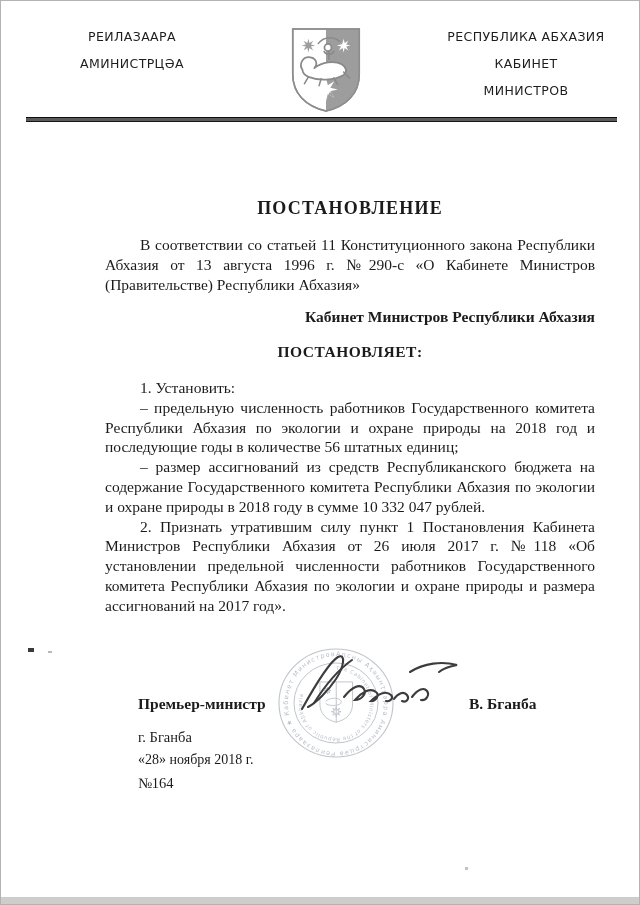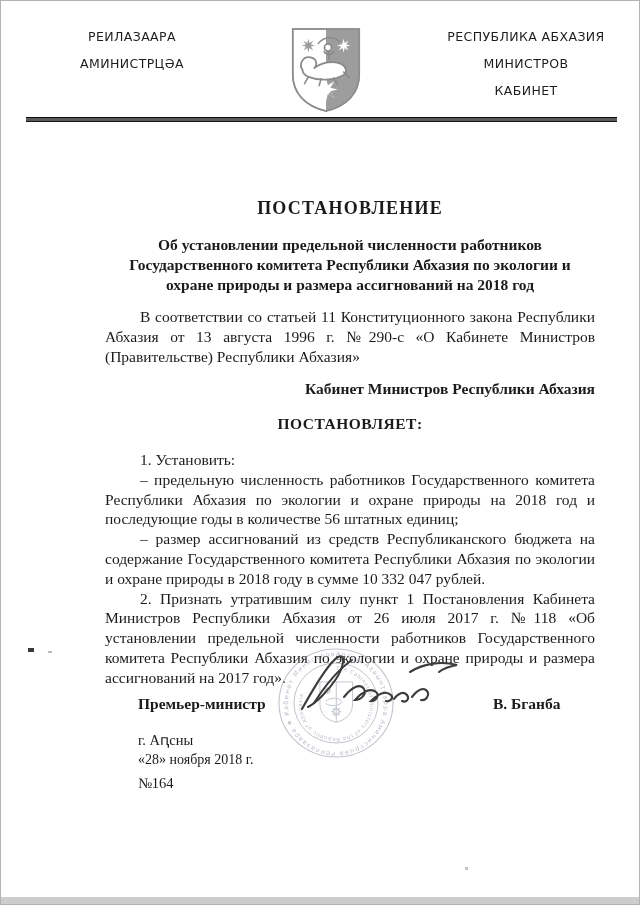--- a/index.html
+++ b/index.html
@@ -38,21 +38,21 @@
   }
   .p-intro{margin:12px 0 0 0;text-indent:35px;}
   .p-center-bold{margin:13px 0 0 0;font-weight:bold;text-align:right;text-indent:0;}
   .p-resolve{margin:15px 0 0 0;font-weight:bold;text-align:center;letter-spacing:.5px;text-indent:0;}
   .p-item{margin:0;text-indent:35px;}
   .p-item-first{margin-top:16px;}
   
   .stamp{position:absolute;left:274px;top:645px;width:122px;height:114px;opacity:.62;}
   .sig{position:absolute;left:293px;top:650px;width:172px;height:68px;}
   .sig-title{position:absolute;left:137px;top:694px;font-weight:bold;font-size:15.5px;}
-  .sig-name{position:absolute;left:492px;top:694px;font-weight:bold;font-size:15.5px;}
+  .sig-name{position:absolute;left:468px;top:694px;font-weight:bold;font-size:15.5px;}
   .sig-city{position:absolute;left:137px;top:728px;font-size:14.5px;}
   .sig-date{position:absolute;left:137px;top:751px;font-size:14px;}
   .sig-num{position:absolute;left:137px;top:774px;font-size:14.5px;}
   
   .speck{position:absolute;}
   .sp1{left:27px;top:647px;width:6px;height:4px;background:#3a3a3a;}
   .sp2{left:47px;top:650px;width:4px;height:2px;background:#9a9a9a;opacity:.7;}
   .sp3{left:464px;top:866px;width:3px;height:3px;background:#c2c2c2;}
   .stamp-ring-text{font-family:"DejaVu Sans","Liberation Sans",sans-serif;}
 </style>
@@ -89,29 +89,28 @@
         <path d="M20,53 L16,60 M33,55 L31,62 M46,54 L50,61 M56,48 L62,54" fill="none" stroke-width="1.6"></path>
         <circle cx="40" cy="23" r="3.6"></circle>
         <path d="M36,27 C38,31 44,31 46,27 M41,27 L41,35" fill="none" stroke-width="1.6"></path>
         <path d="M30,19 C36,11 48,11 54,19" fill="none" stroke-width="1.4"></path>
       </g>
     </svg>
   </div>
 
   <div class="hdr-block hdr-right">
     <span class="hline">РЕСПУБЛИКА АБХАЗИЯ</span>
+    <span class="hline">КАБИНЕТ</span>
     <span class="hline">МИНИСТРОВ</span>
-    <span class="hline">КАБИНЕТ</span>
   </div>
 
   <div class="hdr-rule"></div>
 
   <div class="doc-body">
     <h1 class="doc-title">ПОСТАНОВЛЕНИЕ</h1>
-    <div class="doc-subtitle">Об установлении предельной численности работников Государственного комитета Республики Абхазия по экологии и охране природы и размера ассигнований на 2018 год</div>
     <p class="p-intro">В соответствии со статьей 11 Конституционного закона Республики Абхазия от 13 августа 1996 г. №290-с «О Кабинете Министров (Правительстве) Республики Абхазия»</p>
     <p class="p-center-bold">Кабинет Министров Республики Абхазия</p>
     <p class="p-resolve">ПОСТАНОВЛЯЕТ:</p>
     <p class="p-item p-item-first">1. Установить:</p>
     <p class="p-item">– предельную численность работников Государственного комитета Республики Абхазия по экологии и охране природы на 2018 год и последующие годы в количестве 56 штатных единиц;</p>
     <p class="p-item">– размер ассигнований из средств Республиканского бюджета на содержание Государственного комитета Республики Абхазия по экологии и охране природы в 2018 году в сумме 10 332 047 рублей.</p>
     <p class="p-item">2. Признать утратившим силу пункт 1 Постановления Кабинета Министров Республики Абхазия от 26 июля 2017 г. №118 «Об установлении предельной численности работников Государственного комитета Республики Абхазия по экологии и охране природы и размера ассигнований на 2017 год».</p>
   </div>
 
   <div class="stamp">
@@ -147,21 +146,21 @@
         <path d="M50,46 C58,36 66,32 70,38 C73,43 67,49 61,49 C67,42 76,36 82,41 C86,44 82,50 77,50 C84,43 92,39 97,44 C100,47 96,51 92,50"></path>
         <path d="M100,48 C104,42 110,40 113,44 C116,48 112,52 108,50"></path>
         <path d="M118,46 C124,38 130,36 133,40 C136,44 132,50 127,49"></path>
         <path d="M116,21 C130,12 148,10 163,14 C157,15 150,17 145,21"></path>
       </g>
     </svg>
   </div>
 
   <div class="sig-title">Премьер-министр</div>
   <div class="sig-name">В. Бганба</div>
-  <div class="sig-city">г. Аԥсны</div>
+  <div class="sig-city">г. Бганба</div>
   <div class="sig-date">«28» ноября 2018 г.</div>
   <div class="sig-num">№164</div>
 
   <div class="speck sp1"></div>
   <div class="speck sp2"></div>
   <div class="speck sp3"></div>
   <div class="scan-bottom"></div>
 
 </div>
 

